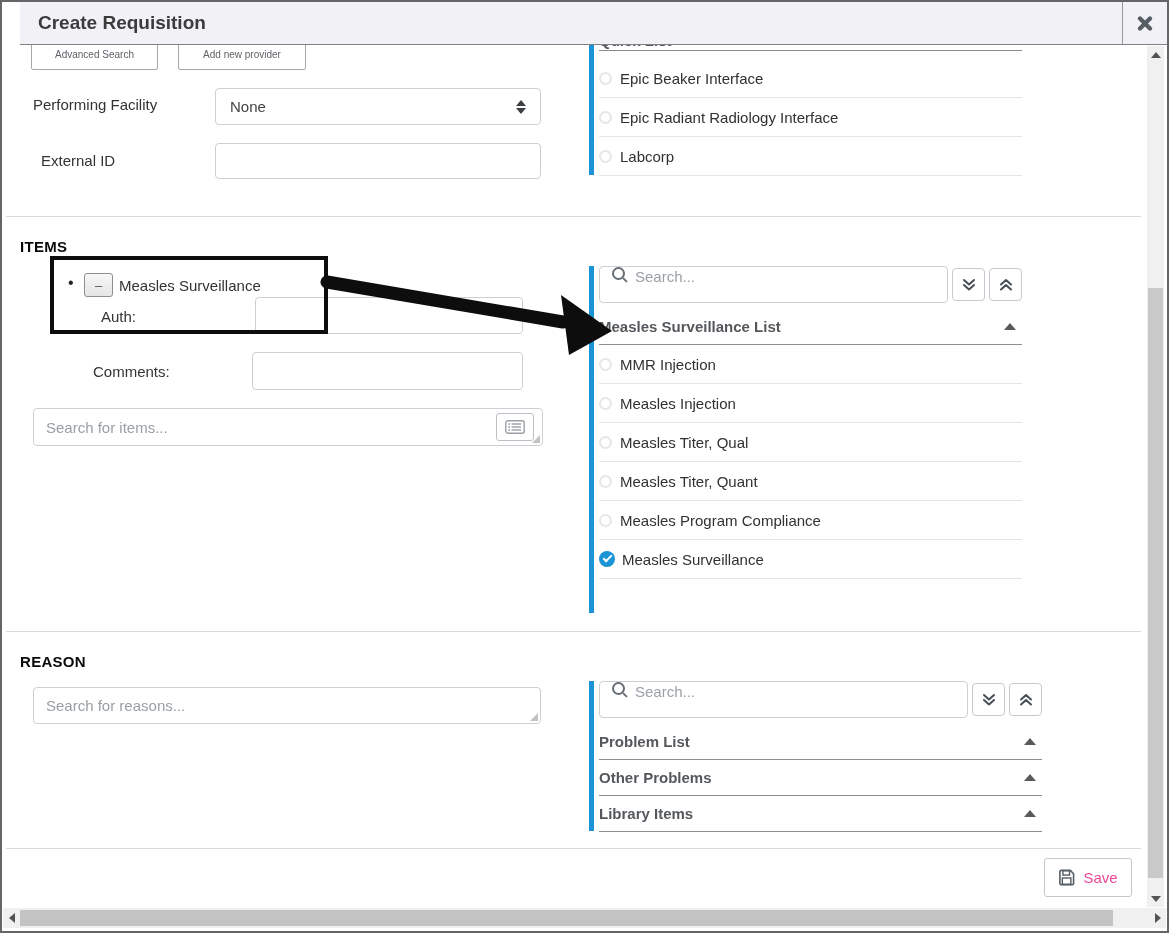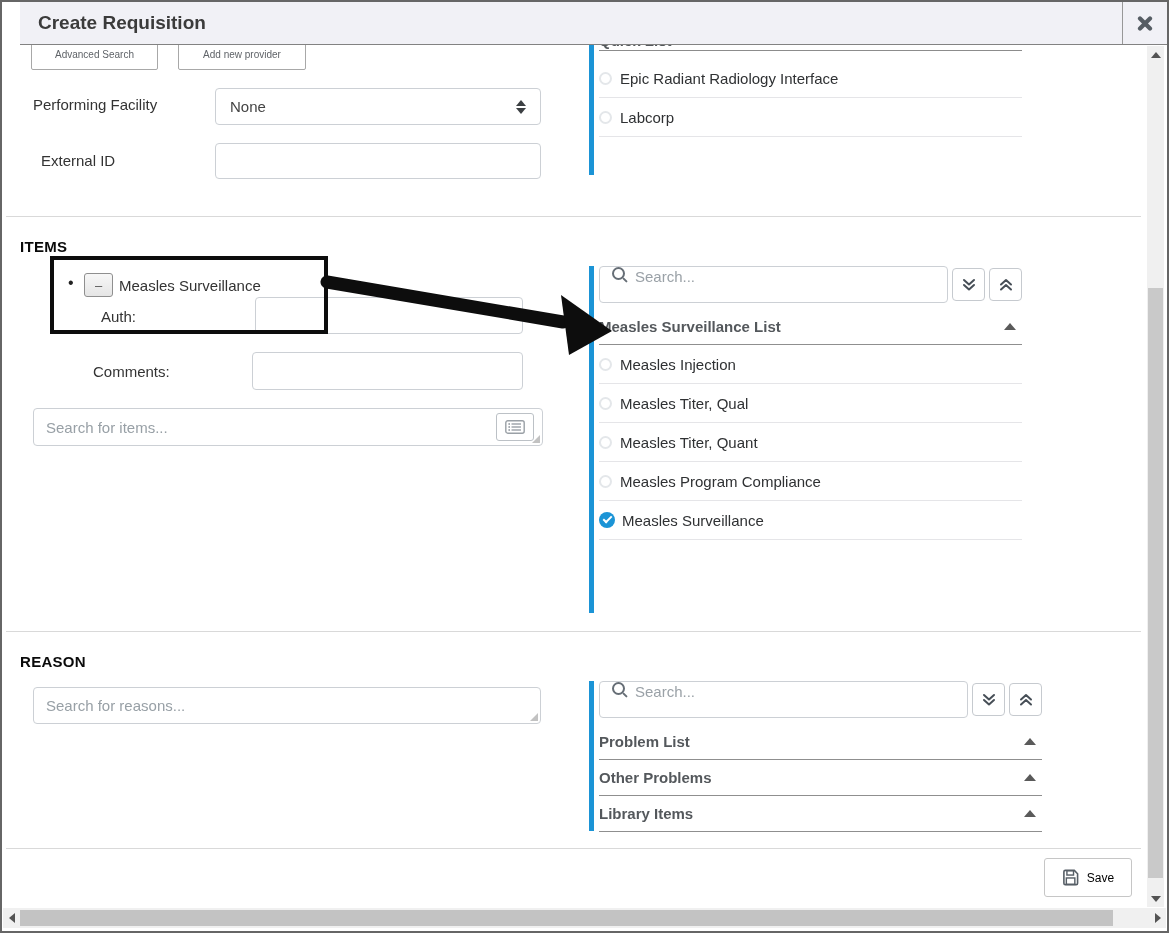--- a/index.html
+++ b/index.html
@@ -67,21 +67,21 @@
     z-index:30;pointer-events:none;}
   .minus-btn{position:absolute;left:84px;top:273px;width:29px;height:24px;border:1px solid #8f8f8f;border-radius:3px;
     background:linear-gradient(#f7f7f7,#e5e5e5);display:flex;align-items:center;justify-content:center;
     font-size:13px;color:#555;cursor:pointer;z-index:1;}
   .resize-box::after{content:'';position:absolute;right:3px;bottom:3px;width:0;height:0;
     border-left:8px solid transparent;border-bottom:8px solid #b3b3b3;opacity:.8;}
   .list-icon-btn{position:absolute;right:9px;top:5px;width:36px;height:26px;border:1px solid #bcc1c6;border-radius:3px;
     background:#fff;display:flex;align-items:center;justify-content:center;cursor:pointer;}
   
   .save-btn{position:absolute;left:1044px;top:858px;width:88px;height:39px;border:1px solid #c6c6c6;border-radius:3px;
-    background:#fff;display:flex;align-items:center;justify-content:center;gap:8px;font-size:12px;color:#000000;
+    background:#fff;display:flex;align-items:center;justify-content:center;gap:8px;font-size:15px;color:#ec4899;
     cursor:pointer;z-index:1;}
   
   .vscroll{position:absolute;left:1147px;top:46px;width:17px;height:861px;background:#f0f0f0;z-index:15;}
   .vthumb{position:absolute;left:1px;right:1px;top:242px;height:590px;background:#c9c9c9;}
   .hscroll{position:absolute;left:3px;top:908px;width:1163px;height:20px;background:#f0f0f0;z-index:15;}
   .hthumb{position:absolute;top:2px;bottom:2px;left:17px;width:1093px;background:#c3c3c3;}
   .sb-arrow{position:absolute;width:17px;height:17px;display:flex;align-items:center;justify-content:center;cursor:pointer;}
   .tri-up{width:0;height:0;border-left:5px solid transparent;border-right:5px solid transparent;border-bottom:6px solid #535353;}
   .tri-dn{width:0;height:0;border-left:5px solid transparent;border-right:5px solid transparent;border-top:6px solid #535353;}
   .tri-lf{width:0;height:0;border-top:5px solid transparent;border-bottom:5px solid transparent;border-right:6px solid #535353;}
@@ -112,20 +112,24 @@
 <div class="panel" style="left:589px;top:30px;width:433px;">
   <div class="blue-bar" style="height:145px;"></div>
   <div class="panel-content" style="width:423px;">
     <div class="clipped-header">
       <span>Quick List</span>
     </div>
     <div class="spacer8"></div>
     <div id="quick-list-items">
         <div class="panel-item">
           <span class="radio-circle"></span>
+          <span class="panel-item-label">Epic Beaker Interface</span>
+        </div>
+        <div class="panel-item">
+          <span class="radio-circle"></span>
           <span class="panel-item-label">Epic Radiant Radiology Interface</span>
         </div>
         <div class="panel-item">
           <span class="radio-circle"></span>
           <span class="panel-item-label">Labcorp</span>
         </div>
       </div>
   </div>
 </div>
 
@@ -186,20 +190,24 @@
       </button>
     </div>
     <div class="spacer6"></div>
     <div id="items-panel-groups">
         <div class="group-header">
           <span class="group-header-label">Measles Surveillance List</span>
           <span class="caret-up"></span>
         </div>
         <div class="panel-item">
           <span class="radio-circle"></span>
+          <span class="panel-item-label">MMR Injection</span>
+        </div>
+        <div class="panel-item">
+          <span class="radio-circle"></span>
           <span class="panel-item-label">Measles Injection</span>
         </div>
         <div class="panel-item">
           <span class="radio-circle"></span>
           <span class="panel-item-label">Measles Titer, Qual</span>
         </div>
         <div class="panel-item">
           <span class="radio-circle"></span>
           <span class="panel-item-label">Measles Titer, Quant</span>
         </div>

